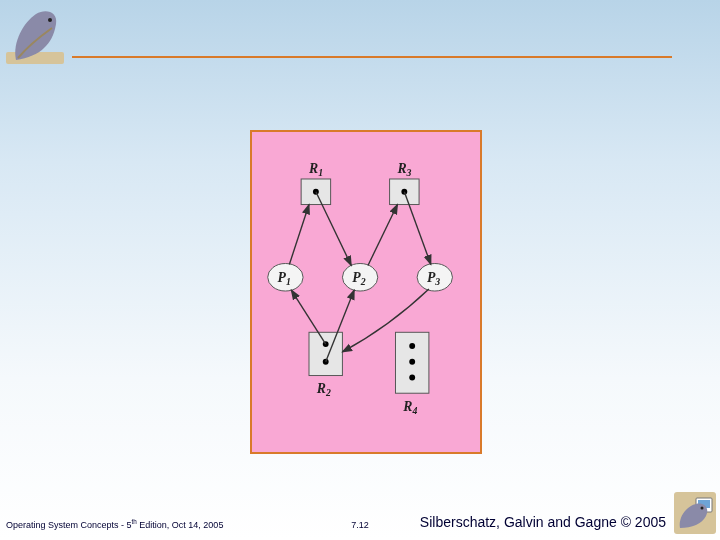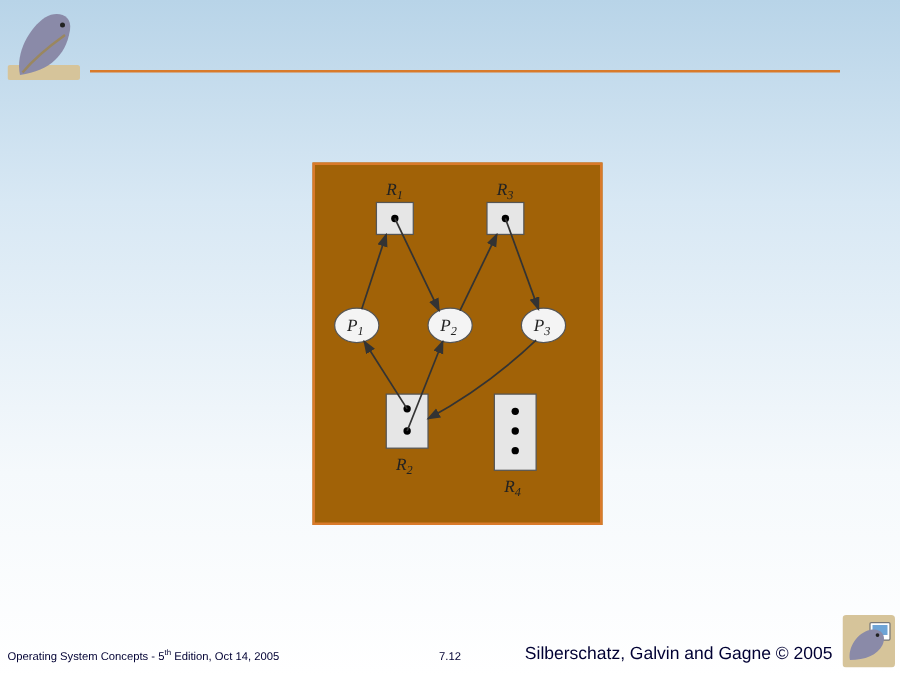--- a/index.html
+++ b/index.html
@@ -36,23 +36,24 @@
     top: 56px;
     width: 600px;
     height: 2px;
     background: #d97a2a;
   }
   .figure-wrap {
     position: absolute;
     left: 250px;
     top: 130px;
     width: 232px;
-    height: 290px;
+    height: 324px;
     border: 2px solid #d97a2a;
-    background: #a16207;
+    background: #f9a8d4;
+    font-weight: bold;
   }
   .figure-svg {
     width: 100%;
     height: 100%;
     display: block;
   }
   .footer {
     position: absolute;
     bottom: 4px;
     left: 0;

